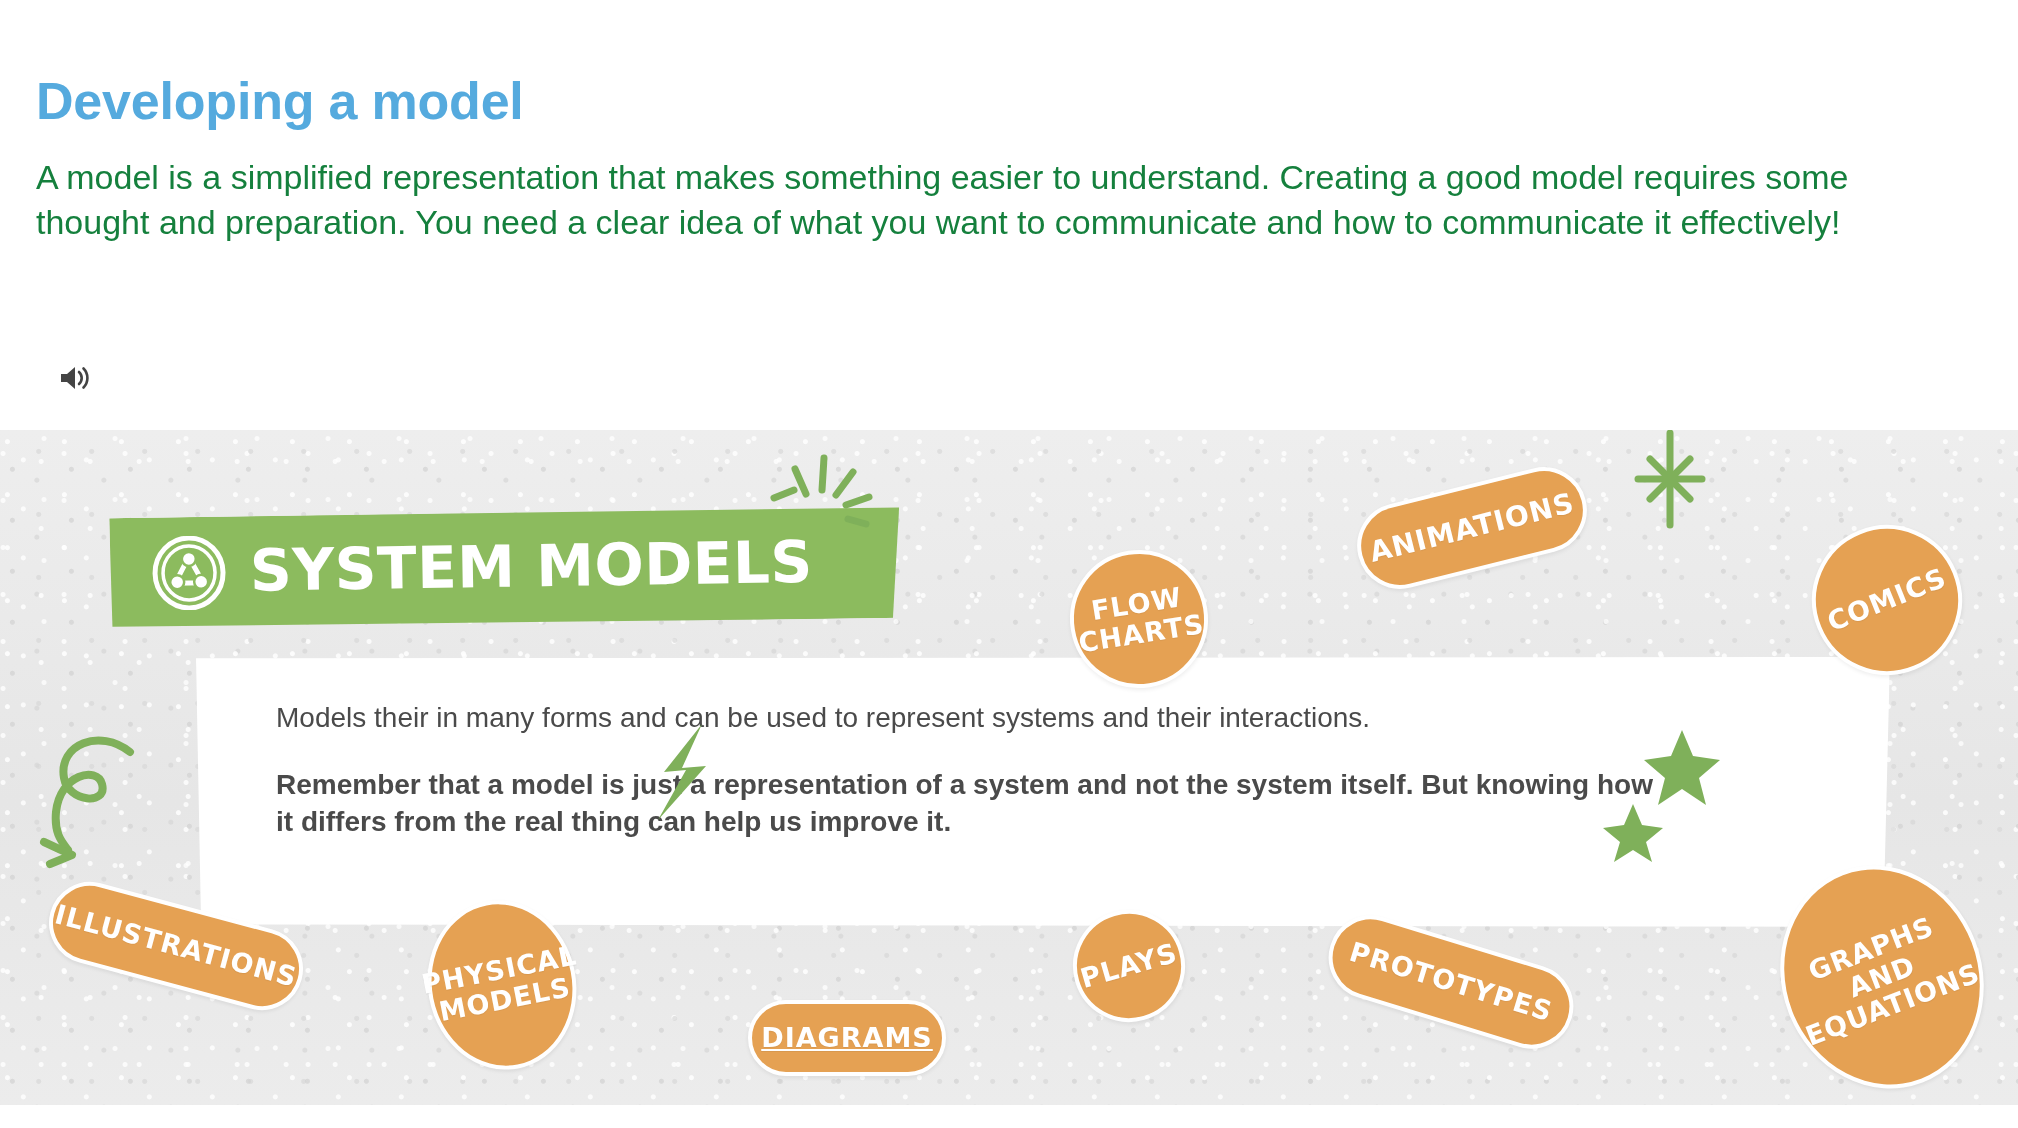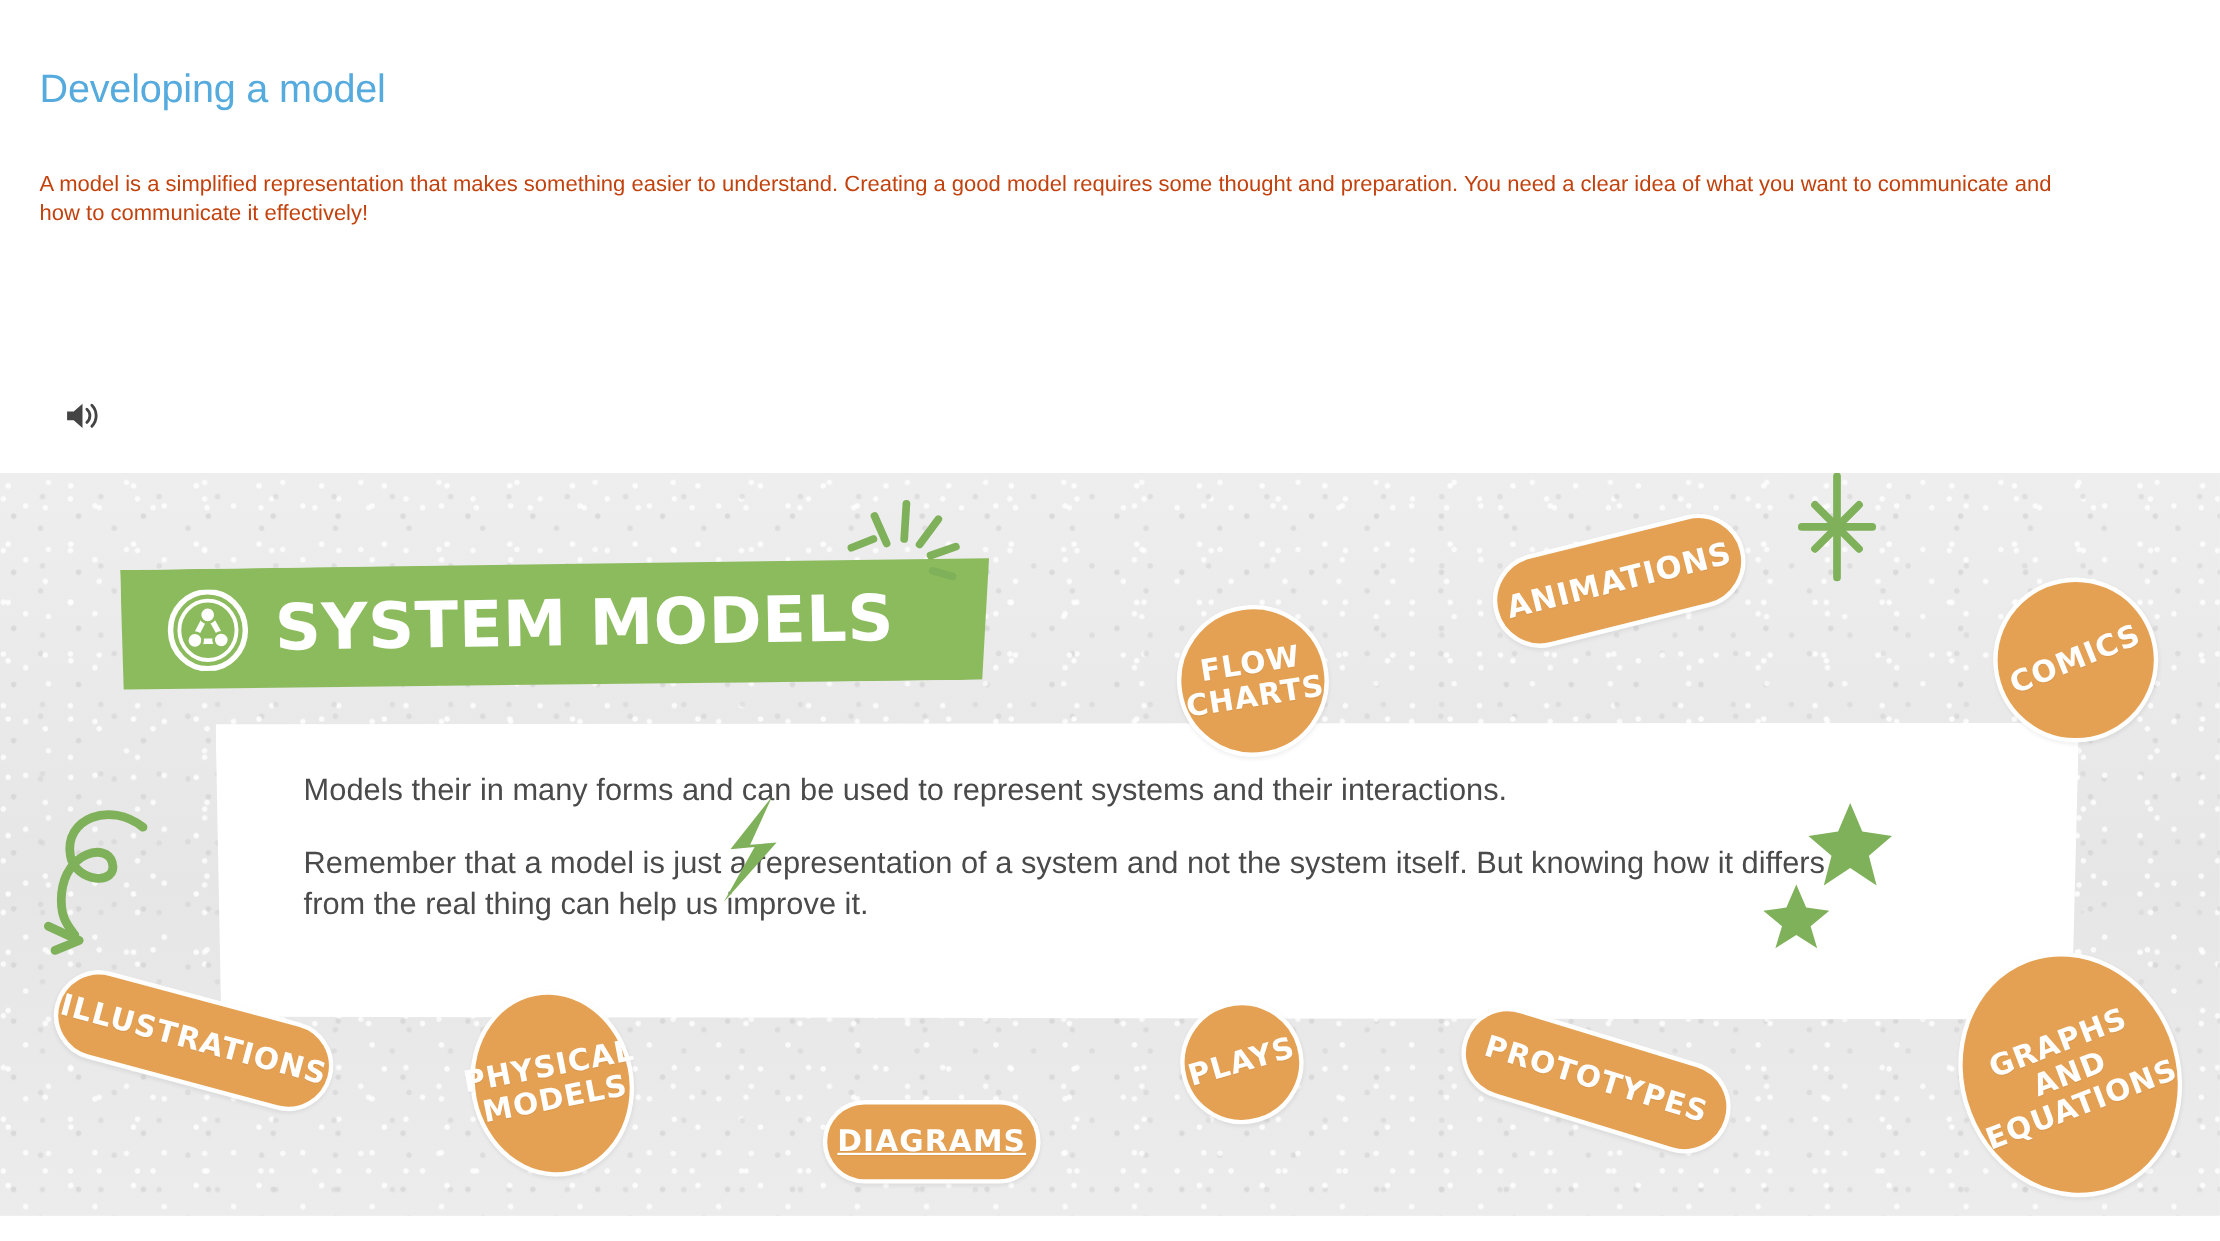--- a/index.html
+++ b/index.html
@@ -10,35 +10,35 @@
     font-family: "Liberation Sans", sans-serif;
     overflow: hidden;
   }
 
   
   .page { position: relative; width: 2018px; height: 1128px; background:#fff; }
 
   .lesson-title {
     position: absolute;
     left: 36px; top: 36px;
-    font-size: 36px;
-    font-weight: 400;
+    font-size: 52px;
+    font-weight: 700;
     color: #55aade;
     letter-spacing: -0.2px;
     font-family: "Liberation Sans", sans-serif;
     white-space: nowrap;
   }
 
   .lesson-body {
     position: absolute;
     left: 36px; top: 155px;
     width: 1840px;
-    font-size: 20px;
+    font-size: 34px;
     line-height: 1.32;
-    color: #c2410c;
+    color: #15803d;
     font-family: "Liberation Sans", sans-serif;
   }
   .lesson-body p { margin: 0; }
 
   .audio-button {
     position: absolute;
     left: 58px; top: 358px;
     width: 44px; height: 40px;
     display: flex; align-items: center; justify-content: flex-start;
     cursor: pointer;
@@ -76,21 +76,21 @@
   .card-text {
     position: absolute;
     left: 276px; top: 700px;
     width: 1400px;
     color: #4a4a4a;
     font-size: 28px;
     line-height: 1.32;
     font-family: "Liberation Sans", sans-serif;
   }
   .card-text p { margin: 0 0 30px 0; }
-  .card-text p:last-child { margin-bottom: 0; }
+  .card-text p:last-child { margin-bottom: 0; font-weight: bold; }
 
   
   .banner {
     position: absolute;
     left: 110px; top: 512px;
     width: 790px; height: 112px;
     background: #8cbb5e;
     transform: rotate(-0.9deg);
     box-shadow: 5px 7px 4px rgba(0,0,0,.08);
     display: flex; align-items: center;

